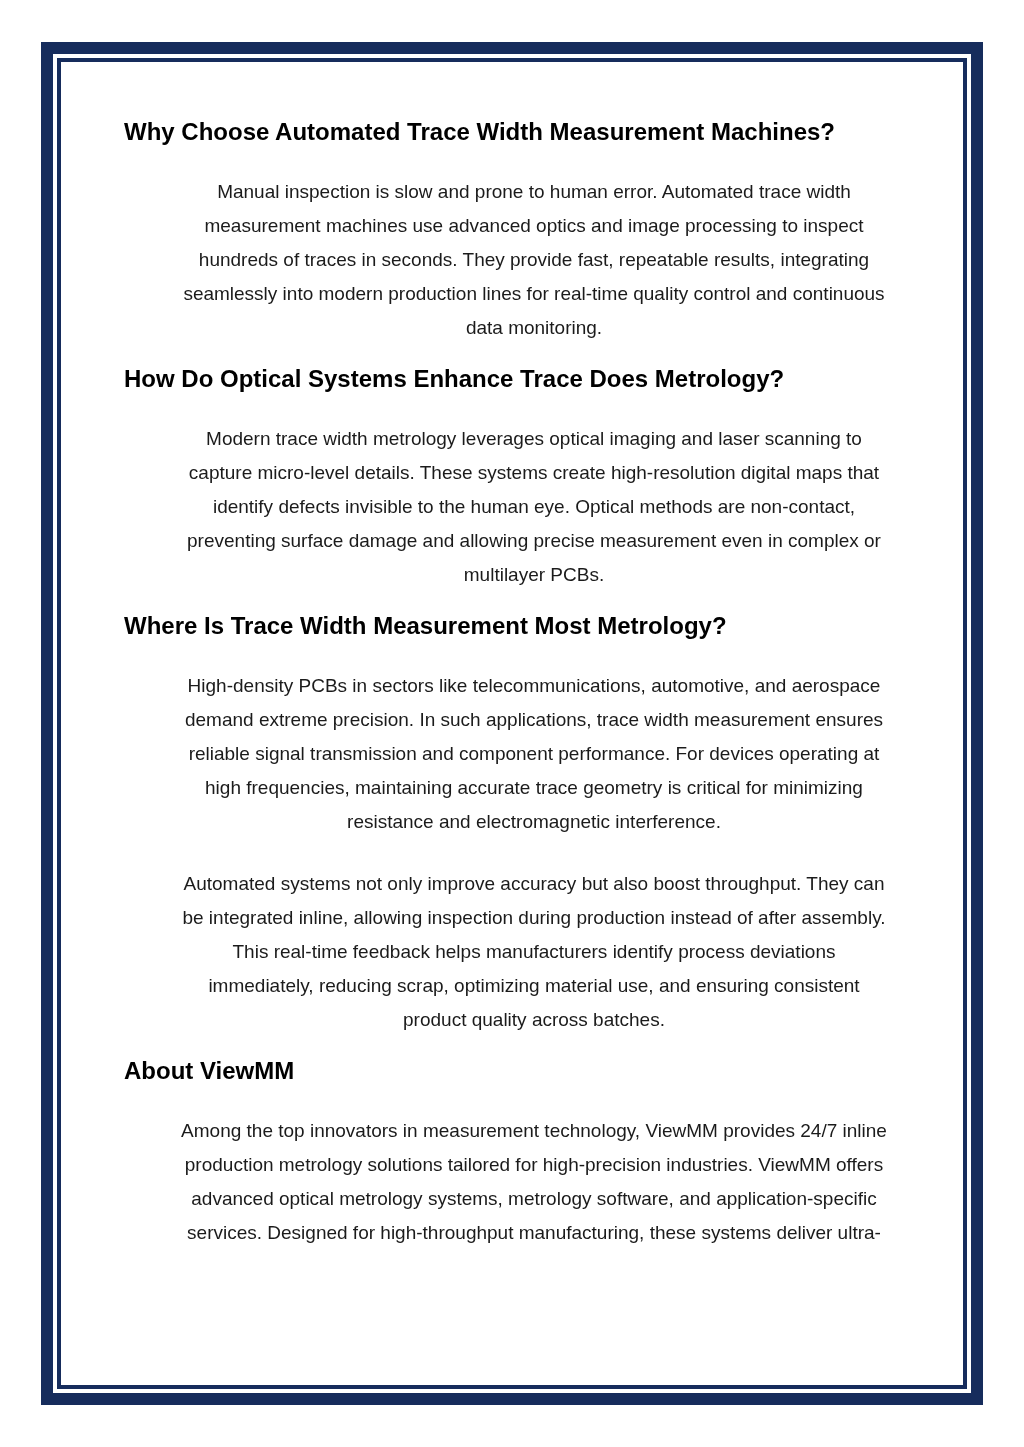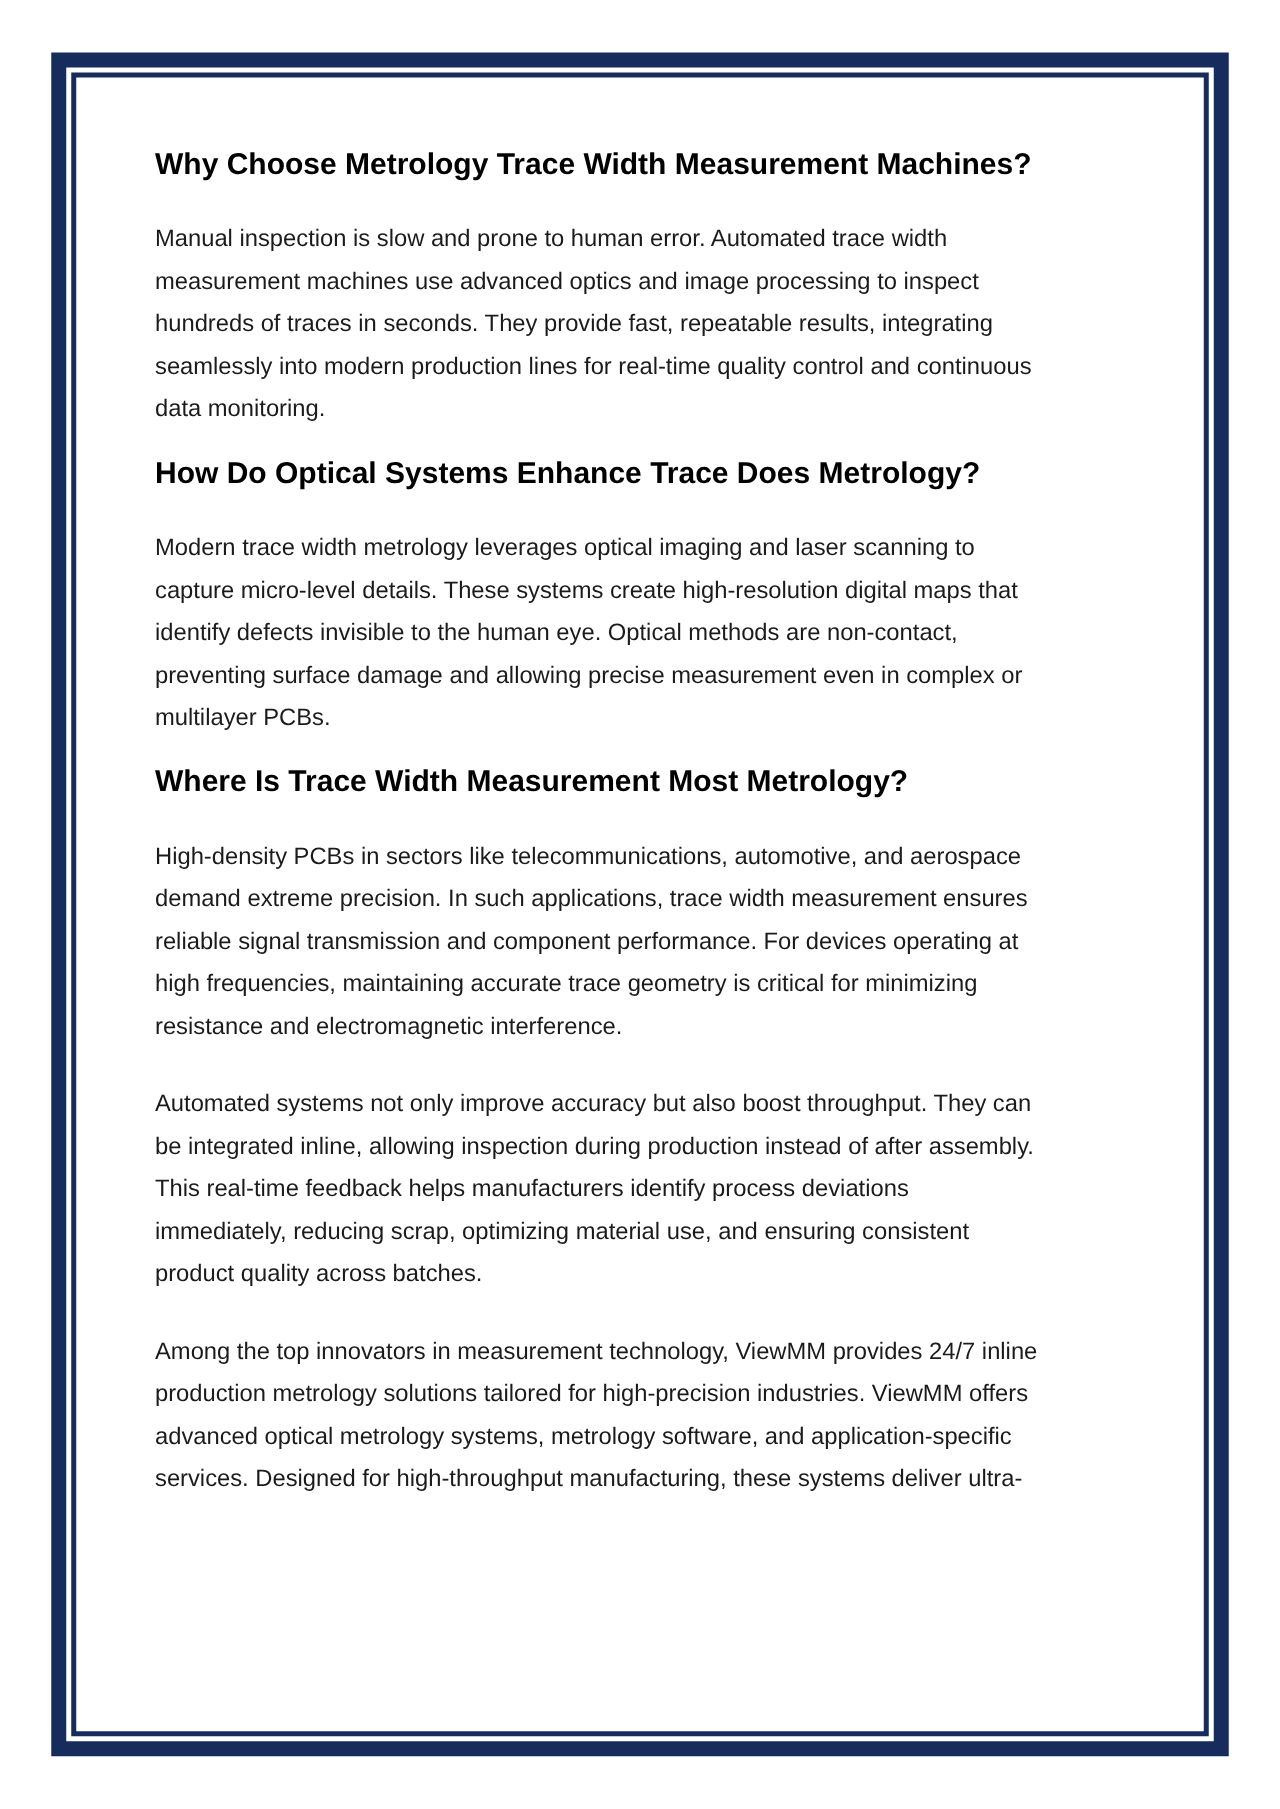--- a/index.html
+++ b/index.html
@@ -49,35 +49,36 @@
   .section:first-child h2 {
     margin-top: 0;
   }
   .content p {
     font-family: "Liberation Sans", sans-serif;
     font-size: 19px;
     line-height: 34px;
     color: #1B1B1B;
     margin: 28px 0 0 0;
     white-space: pre-line;
+    text-align: center;
   }
 </style>
 </head>
 <body>
 
 <div class="page">
 
   <div class="frame">
     <div class="frame-inner"></div>
   </div>
 
   <main class="content">
 
     <section class="section">
-      <h2>Why Choose Metrology Trace Width Measurement Machines?</h2>
+      <h2>Why Choose Automated Trace Width Measurement Machines?</h2>
       <p>Manual inspection is slow and prone to human error. Automated trace width
 measurement machines use advanced optics and image processing to inspect
 hundreds of traces in seconds. They provide fast, repeatable results, integrating
 seamlessly into modern production lines for real-time quality control and continuous
 data monitoring.</p>
     </section>
 
     <section class="section">
       <h2>How Do Optical Systems Enhance Trace Does Metrology?</h2>
       <p>Modern trace width metrology leverages optical imaging and laser scanning to
@@ -98,20 +99,21 @@
 
     <section class="section">
       <p>Automated systems not only improve accuracy but also boost throughput. They can
 be integrated inline, allowing inspection during production instead of after assembly.
 This real-time feedback helps manufacturers identify process deviations
 immediately, reducing scrap, optimizing material use, and ensuring consistent
 product quality across batches.</p>
     </section>
 
     <section class="section">
+      <h2>About ViewMM</h2>
       <p>Among the top innovators in measurement technology, ViewMM provides 24/7 inline
 production metrology solutions tailored for high-precision industries. ViewMM offers
 advanced optical metrology systems, metrology software, and application-specific
 services. Designed for high-throughput manufacturing, these systems deliver ultra-</p>
     </section>
 
   </main>
 
 </div>
 

